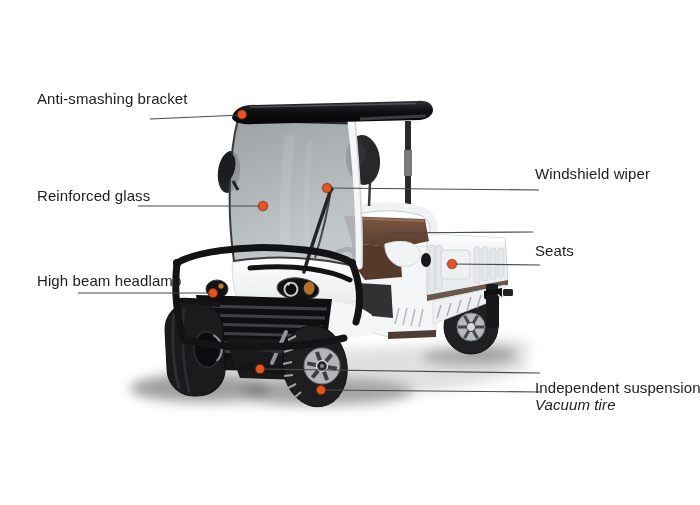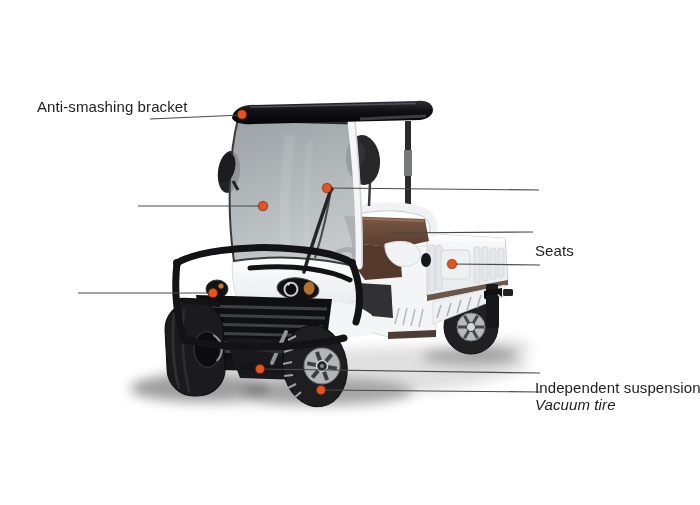--- a/index.html
+++ b/index.html
@@ -256,18 +256,21 @@
       <circle class="dot" cx="242" cy="114.5" r="4.6"></circle>
       <circle class="dot" cx="263" cy="206" r="4.6"></circle>
       <circle class="dot" cx="213" cy="293" r="4.6"></circle>
       <circle class="dot" cx="327" cy="188" r="4.6"></circle>
       <circle class="dot" cx="452" cy="264" r="4.6"></circle>
       <circle class="dot" cx="260" cy="369" r="4.6"></circle>
       <circle class="dot" cx="321" cy="390" r="4.6"></circle>
     </g>
   </svg>
 
-  <div class="diagram-label" style="left:37px; top:90px;margin-top:8px;">Anti-smashing bracket</div>
+  <div class="diagram-label" style="left:37px; top:90px;">Anti-smashing bracket</div>
+  <div class="diagram-label" style="left:37px; top:187px;">Reinforced glass</div>
+  <div class="diagram-label" style="left:37px; top:272px;">High beam headlamp</div>
+  <div class="diagram-label" style="left:535px; top:165px;">Windshield wiper</div>
   <div class="diagram-label" style="left:535px; top:242px;">Seats</div>
   <div class="diagram-label" style="left:535px; top:351px;margin-top:28px;">Independent suspension</div>
   <div class="diagram-label" style="left:535px; top:396px;font-style:italic;">Vacuum tire</div>
 
 </div>
 
 </body></html>

